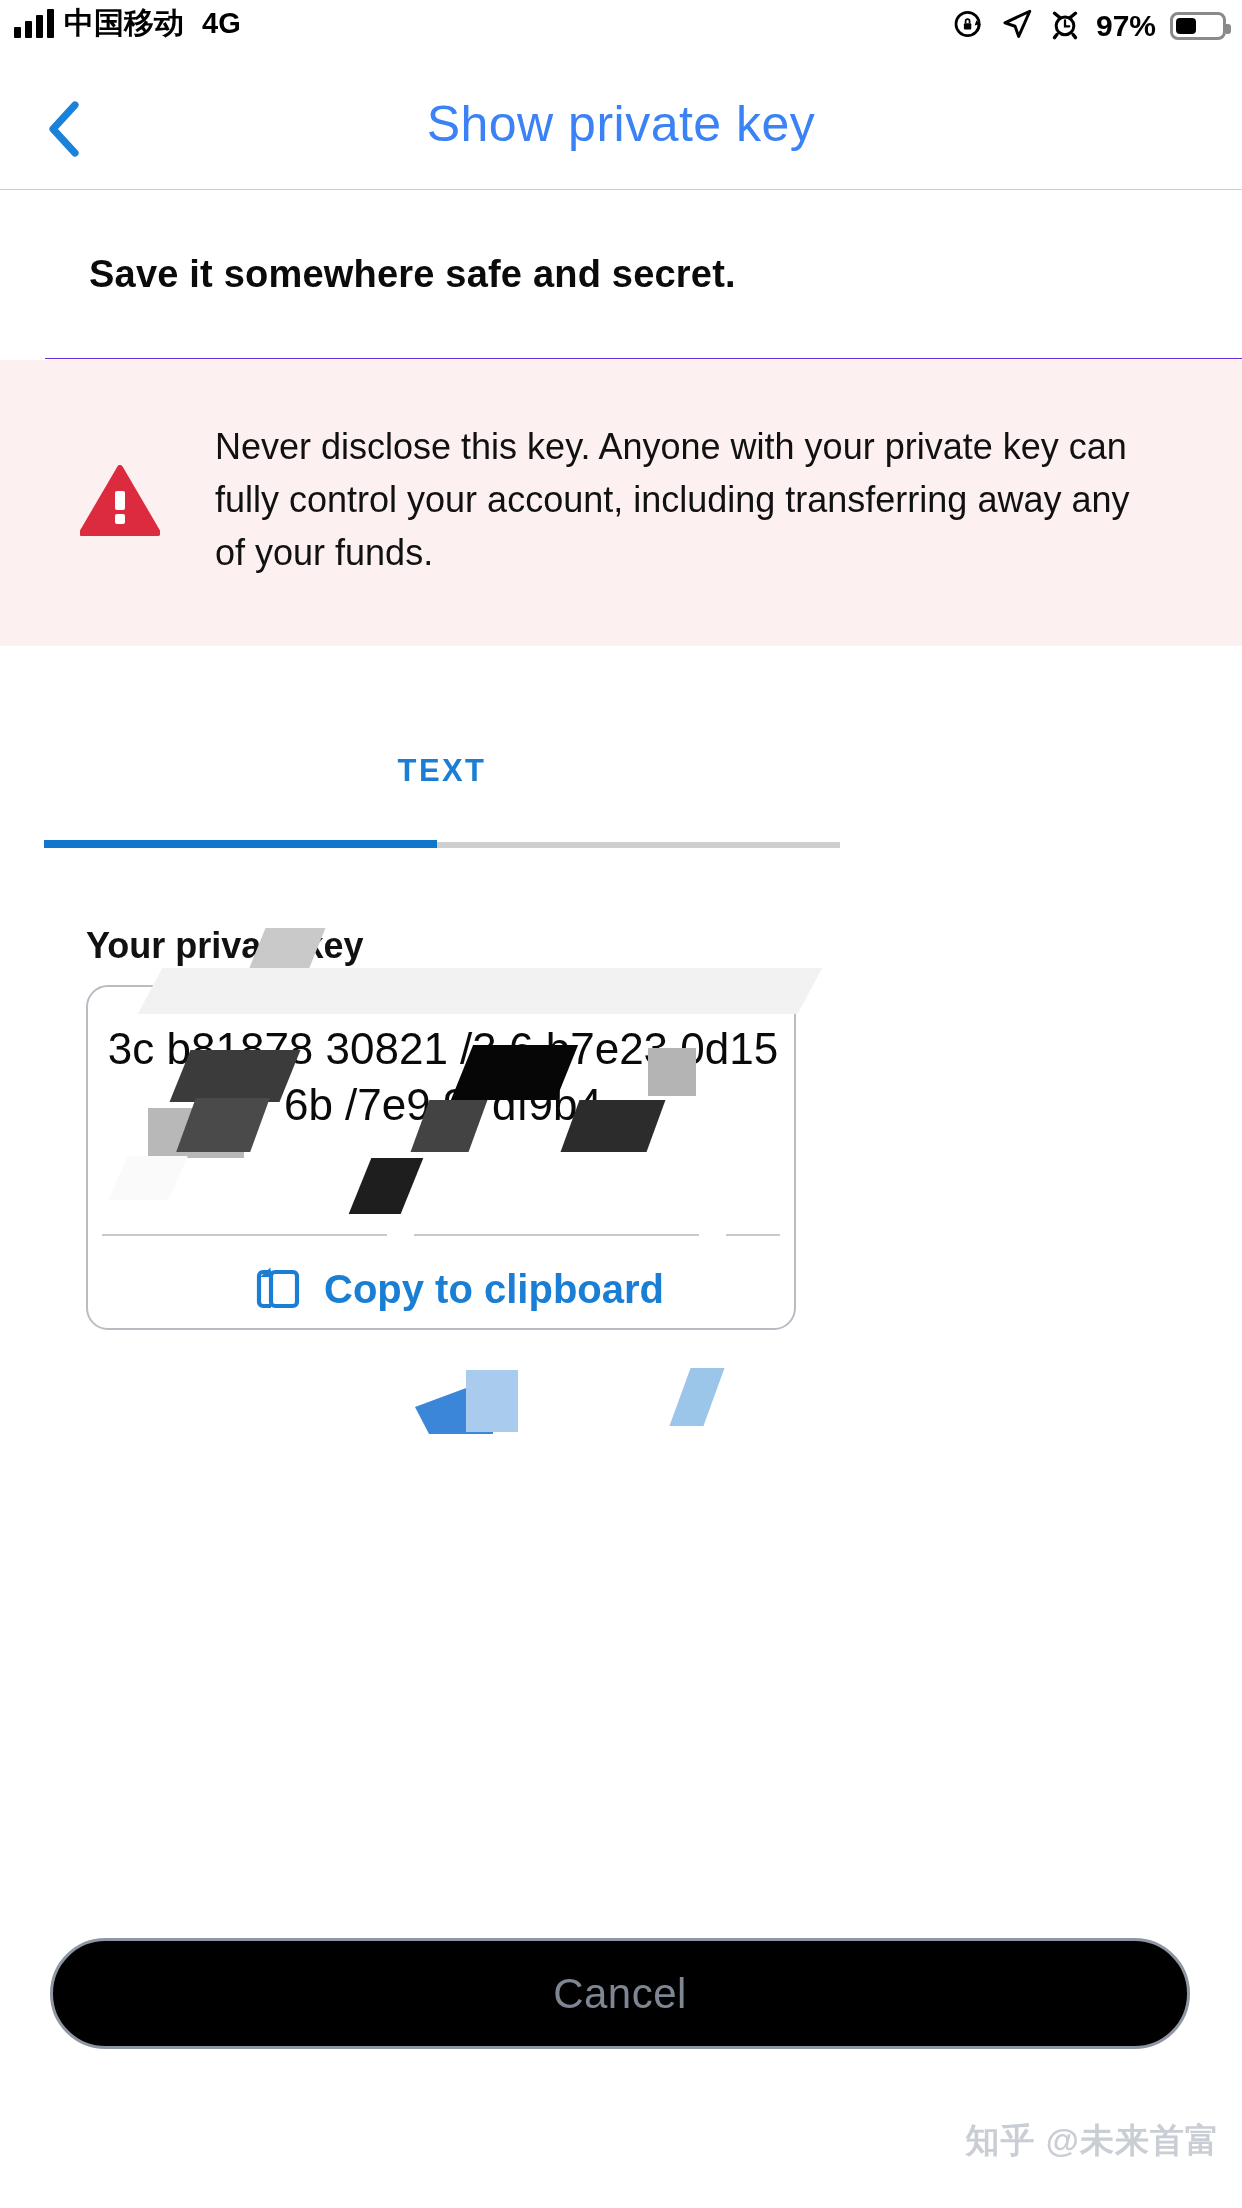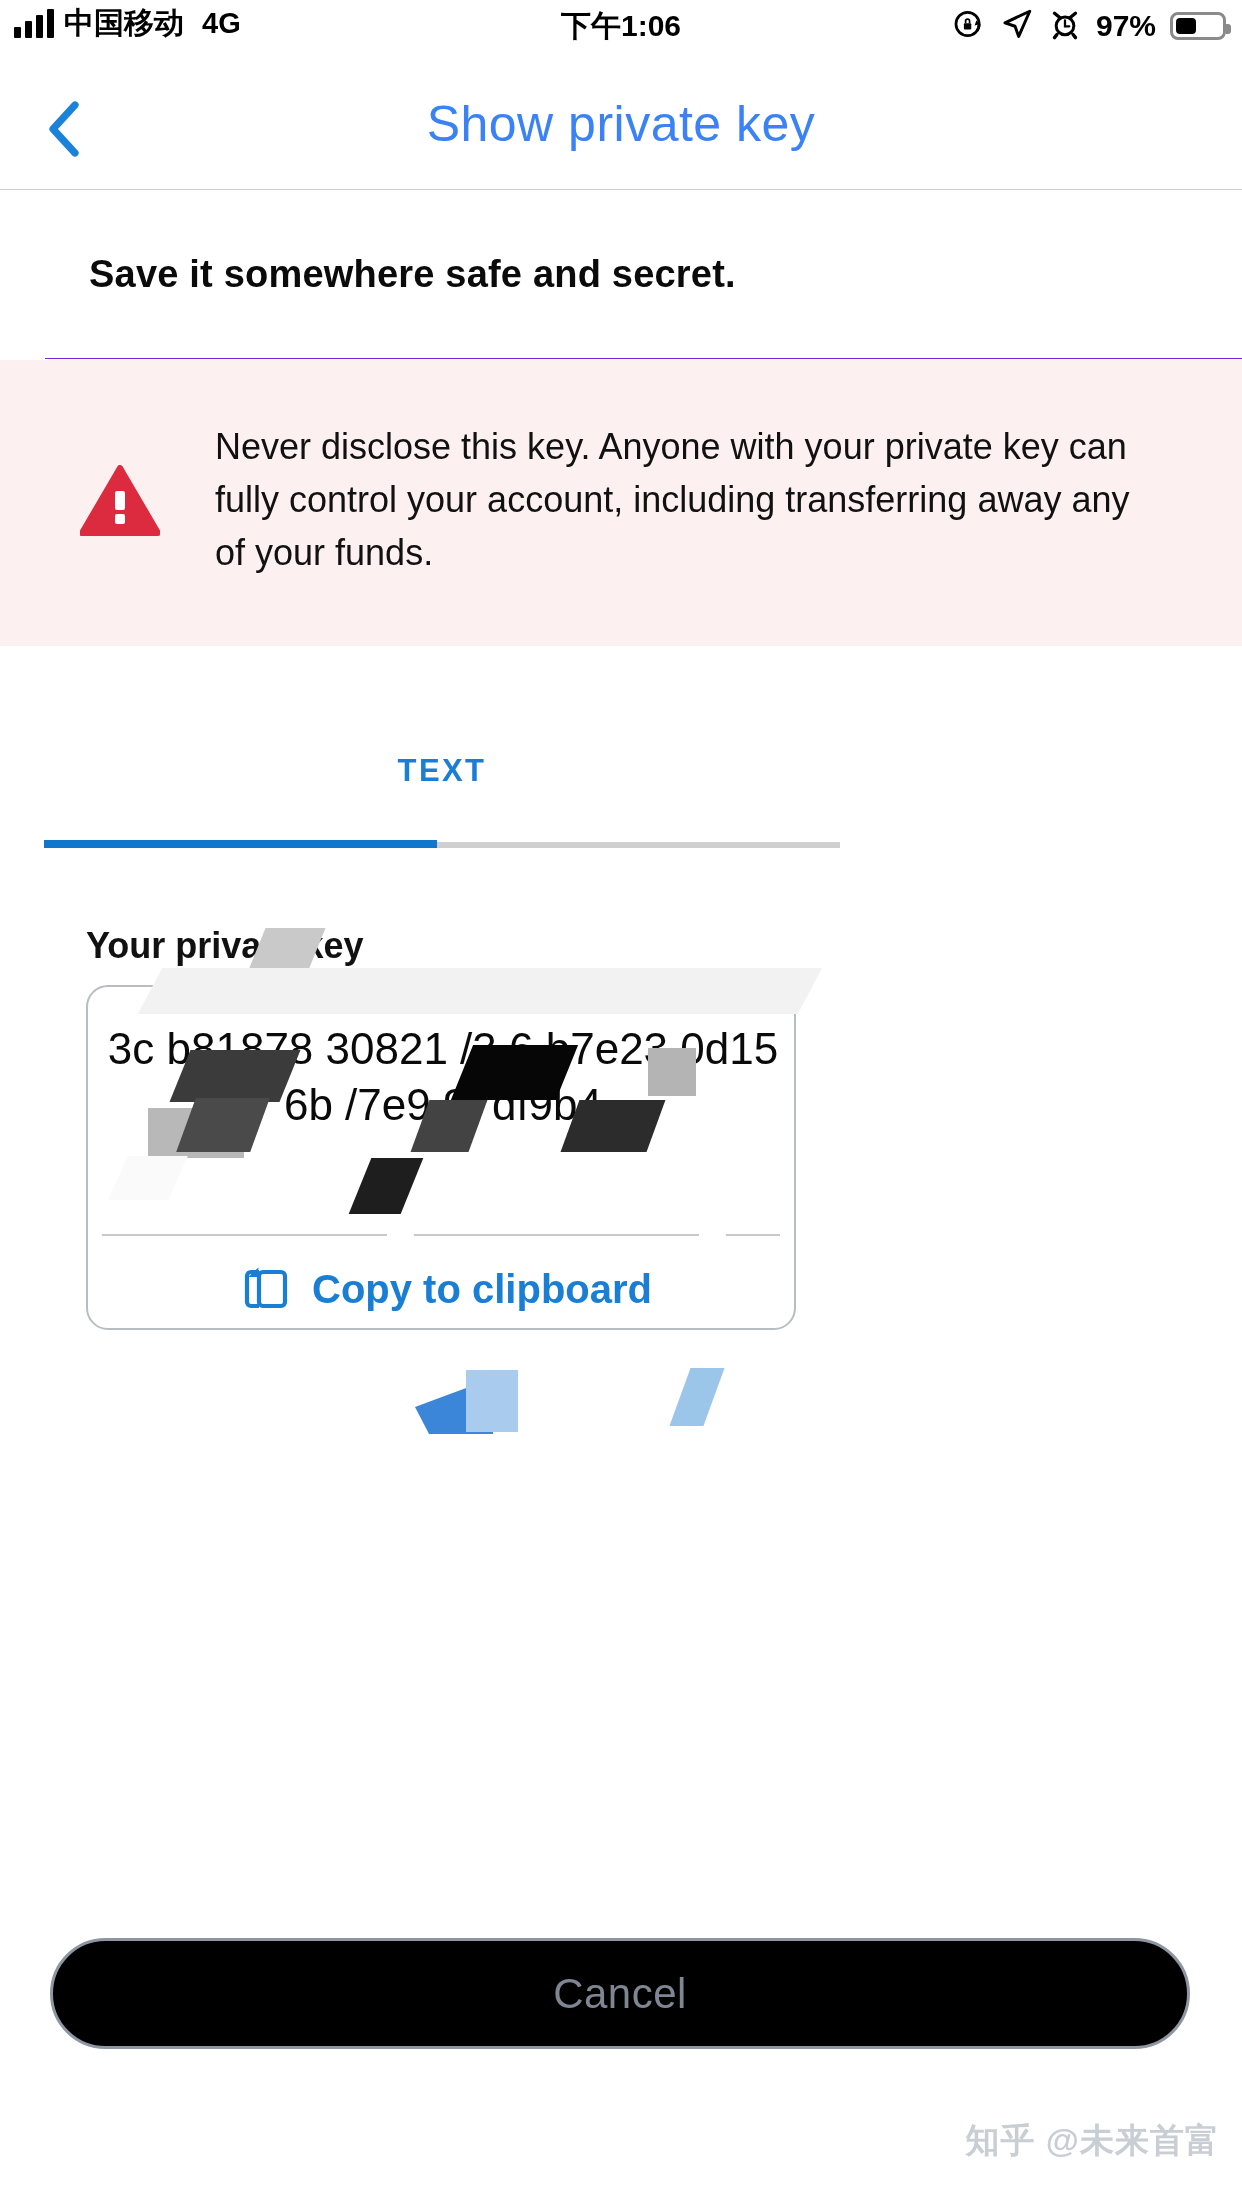--- a/index.html
+++ b/index.html
@@ -102,21 +102,21 @@
   .key-text {
     position:absolute; left:0; top:34px; width:710px; text-align:center;
     font-size:44px; line-height:56px; color:#0a0a0a; word-break:break-all;
     font-weight:400; letter-spacing:0px; padding:0 10px;
   }
   .key-divider {
     position:absolute; left:14px; right:14px; top:247px; height:2px;
     background:linear-gradient(to right,#c9c9c9 0 42%, transparent 42% 46%, #c9c9c9 46% 88%, transparent 88% 92%, #c9c9c9 92% 100%);
   }
   .copy-row {
-    position:absolute; left:4px; top:262px; width:710px; height:80px;
+    position:absolute; left:16px; top:262px; width:710px; height:80px;
     display:flex; align-items:center; justify-content:center; gap:18px; cursor:pointer;
   }
   .copy-label { font-size:40px; font-weight:700; color:#1a7fd4; letter-spacing:0px; }
 
   
   .redact { position:absolute; pointer-events:none; }
 
   
   .cancel-btn {
     position:absolute; left:50px; top:1938px; width:1140px; height:111px;
@@ -142,21 +142,20 @@
     <div class="sb-left">
       <span class="bars">
           <i></i>
           <i></i>
           <i></i>
           <i></i>
         </span>
       <span class="carrier">中国移动</span>
       <span class="nettype">4G</span>
     </div>
-    <div class="sb-center">下午1:06</div>
     <div class="sb-right">
       <span class="sb-icon">
         <svg width="34" height="34" viewBox="0 0 24 24">
           <circle cx="11" cy="12" r="8.2" fill="none" stroke="#000" stroke-width="1.9"></circle>
           <path d="M19.2 12 a8.2 8.2 0 0 1 -1.6 4.9" fill="none" stroke="#000" stroke-width="1.9"></path>
           <path d="M17.2 9.4 l2.2 2.8 l-3.4 .9 z" fill="#000"></path>
           <rect x="8.4" y="11.4" width="5.2" height="4.4" rx="0.7" fill="#000"></rect>
           <path d="M9.6 11.4 v-1.5 a1.4 1.4 0 0 1 2.8 0 v1.5" fill="none" stroke="#000" stroke-width="1.2"></path>
         </svg>
       </span>

